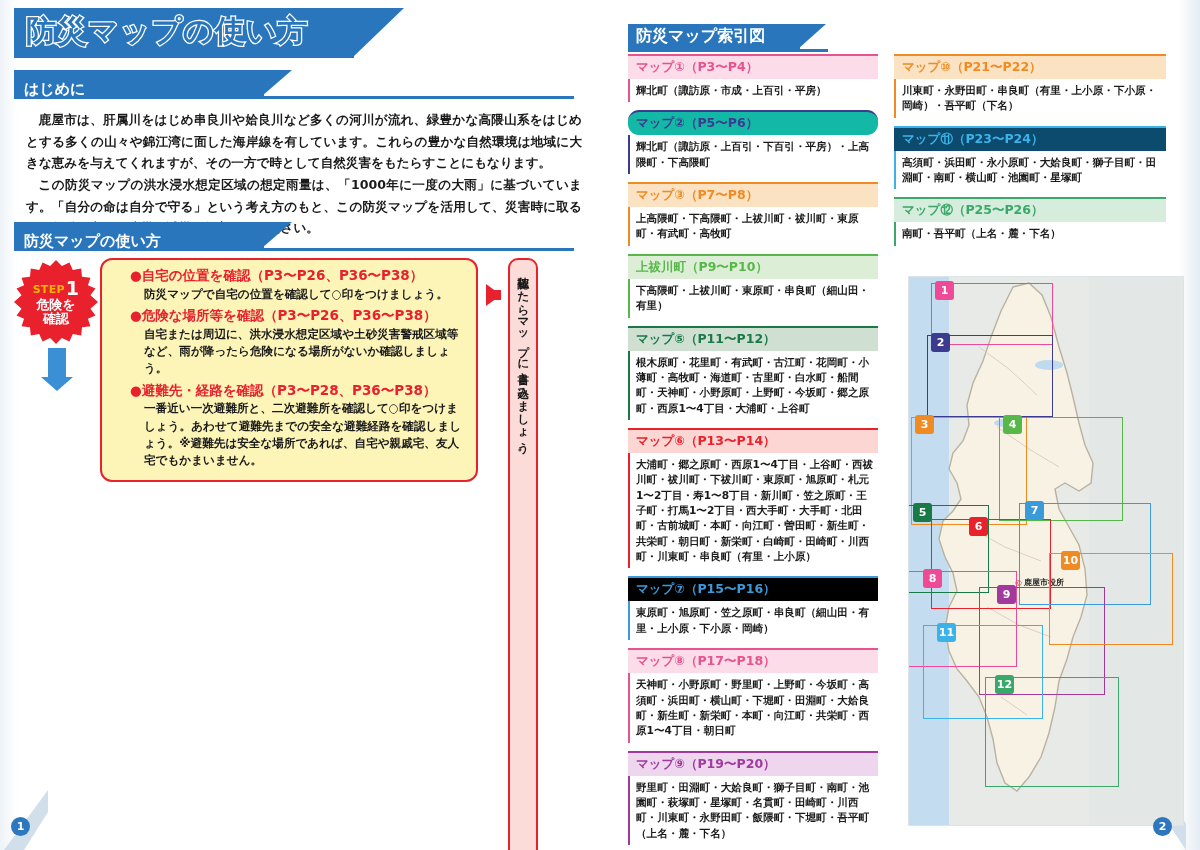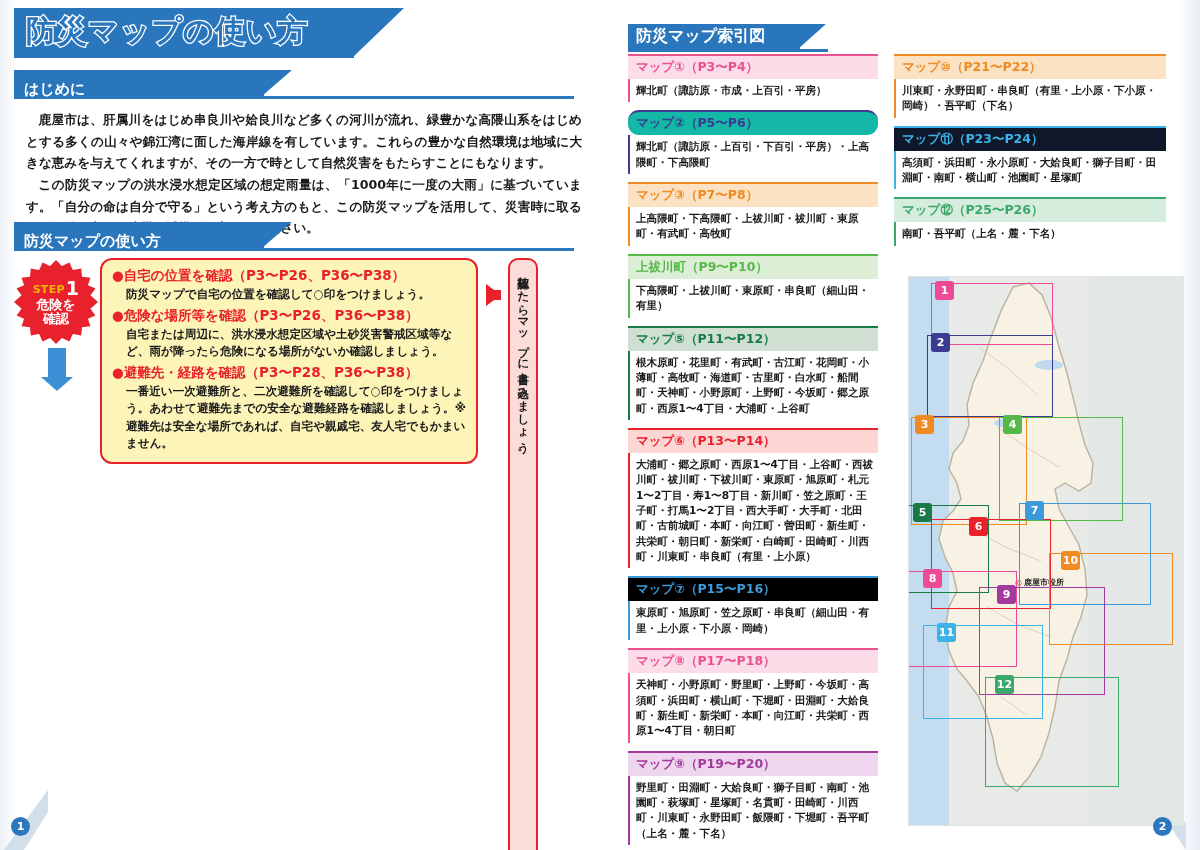--- a/index.html
+++ b/index.html
@@ -96,21 +96,21 @@
     position:absolute; left:34px; width:18px; background:#3b8fd4;
   }
   .arrow-down::after {
     content:""; position:absolute; left:-7px; bottom:-13px;
     border-left:16px solid transparent; border-right:16px solid transparent;
     border-top:14px solid #3b8fd4;
   }
 
   .panel {
     flex:1; background:#fdf4b8; border:2.5px solid #e8212d; border-radius:12px;
-    padding:6px 10px 7px 10px; min-height:60px;
+    padding:6px 10px 7px 28px; min-height:60px;
   }
   .bullet-title { font-size:13.5px; font-weight:bold; color:#e8212d; line-height:1.45; }
   .bullet-body { font-size:11.6px; font-weight:bold; color:#1a1a1a; line-height:1.5; margin:0 0 3px 14px; }
 
   .redarrow-col { flex:0 0 30px; display:flex; align-items:center; justify-content:center; padding-top:26px; }
   .redarrow {
     width:0; height:0; border-top:11px solid transparent; border-bottom:11px solid transparent;
     border-left:15px solid #e8212d; position:relative;
   }
   .redarrow::before {
@@ -277,21 +277,21 @@
             <div class="mi-head" style="background: rgb(238, 214, 238); color: rgb(161, 58, 156); border-top-color: rgb(161, 58, 156);">マップ⑨（P19〜P20）</div>
             <div class="mi-body" style="border-left-color: rgb(161, 58, 156);">野里町・田淵町・大姶良町・獅子目町・南町・池園町・萩塚町・星塚町・名貫町・田崎町・川西町・川東町・永野田町・飯隈町・下堀町・吾平町（上名・麓・下名）</div>
           </div>
         </div>
       <div class="idx-col-b">
           <div class="map-item">
             <div class="mi-head" style="background: rgb(251, 226, 194); color: rgb(239, 139, 34); border-top-color: rgb(239, 139, 34);">マップ⑩（P21〜P22）</div>
             <div class="mi-body" style="border-left-color: rgb(239, 139, 34);">川東町・永野田町・串良町（有里・上小原・下小原・岡崎）・吾平町（下名）</div>
           </div>
           <div class="map-item">
-            <div class="mi-head" style="background: #0f172a; color: rgb(59, 179, 232); border-top-color: rgb(59, 179, 232);">マップ⑪（P23〜P24）</div>
+            <div class="mi-head" style="background: #0c4a6e; color: rgb(59, 179, 232); border-top-color: rgb(59, 179, 232);">マップ⑪（P23〜P24）</div>
             <div class="mi-body" style="border-left-color: rgb(59, 179, 232);">高須町・浜田町・永小原町・大姶良町・獅子目町・田淵町・南町・横山町・池園町・星塚町</div>
           </div>
           <div class="map-item">
             <div class="mi-head" style="background: rgb(214, 236, 220); color: rgb(58, 168, 106); border-top-color: rgb(58, 168, 106);">マップ⑫（P25〜P26）</div>
             <div class="mi-body" style="border-left-color: rgb(58, 168, 106);">南町・吾平町（上名・麓・下名）</div>
           </div>
         </div>
     </div>
 
     <div class="index-map">

